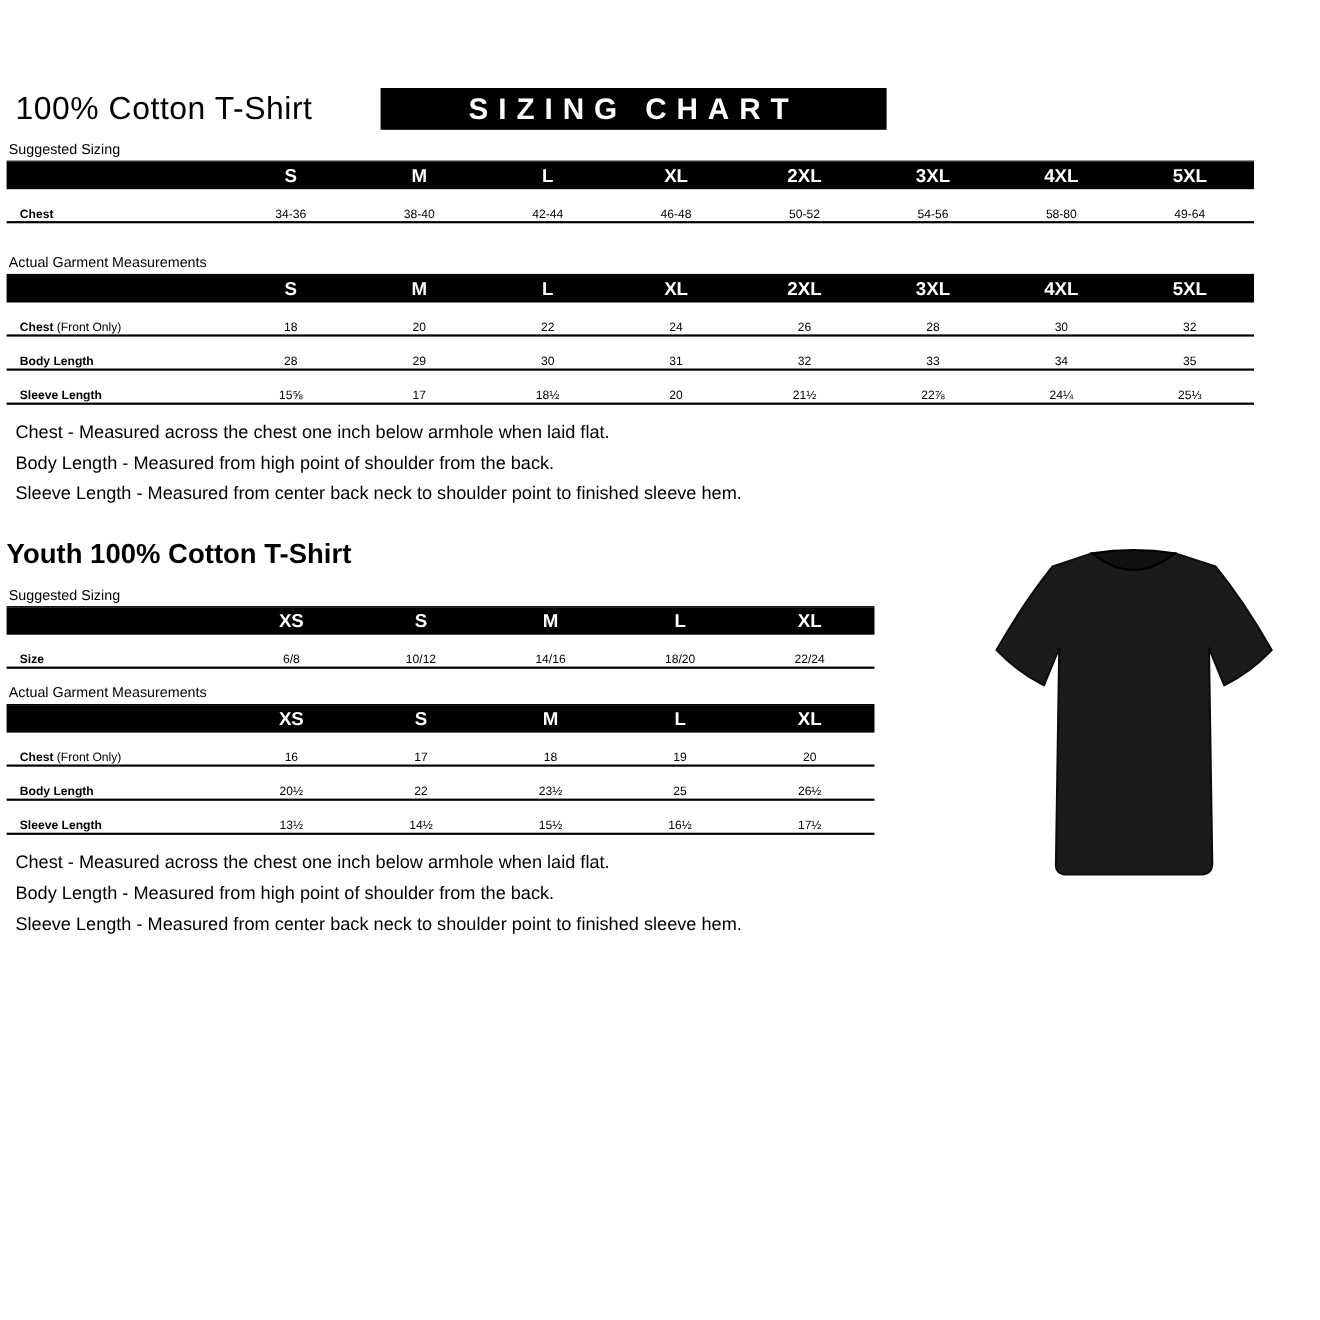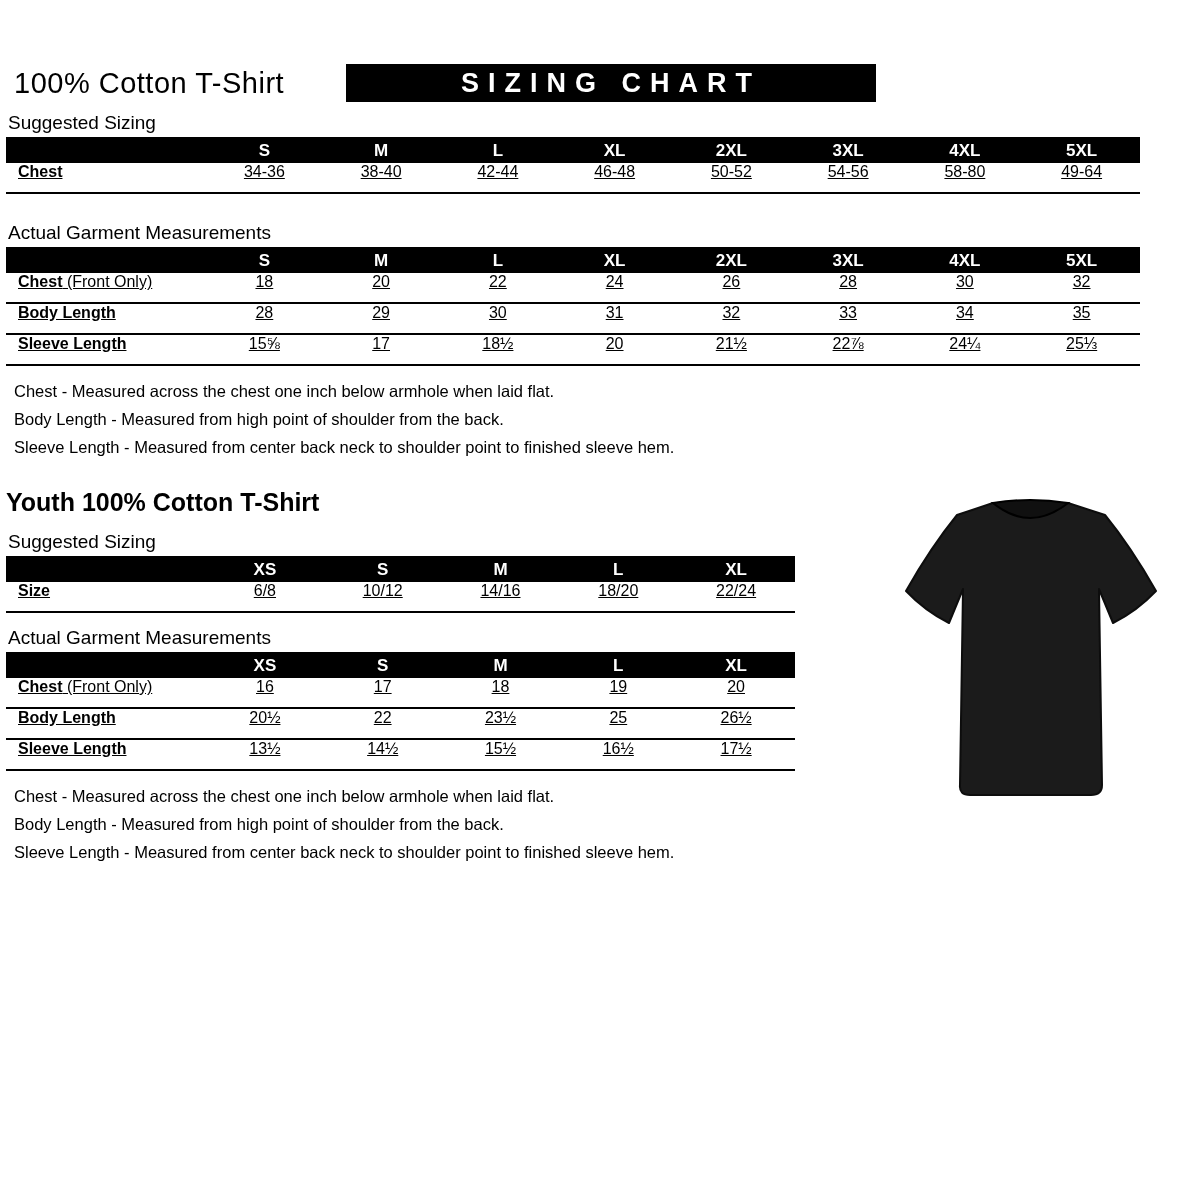--- a/index.html
+++ b/index.html
@@ -1,27 +1,27 @@
 <!DOCTYPE html>
 <html><head>
 <meta charset="utf-8">
 <style>
   html,body{margin:0;padding:0;background:#fff;}
   body{width:1200px;height:1200px;position:relative;font-family:"Liberation Sans",sans-serif;color:#000;overflow:hidden;}
-  .page{padding-top:64px;}
+  .page{padding-top:80px;}
   .title-row{display:flex;align-items:center;margin-left:14px;}
   .main-title{font-size:29px;font-weight:400;margin:0;width:332px;letter-spacing:0.5px;}
-  .banner{background:#000;color:#fff;font-weight:bold;font-size:27px;letter-spacing:9px;text-align:center;width:530px;height:38px;line-height:38px;}
-  .section-label{font-size:19px;margin:10px 11px 3px 8px;}
+  .banner{background:#000;color:#fff;font-weight:bold;font-size:27px;letter-spacing:9px;text-align:center;width:460px;height:38px;line-height:38px;}
+  .section-label{font-size:13px;margin:10px 11px 3px 8px;}
   .section-label.mt{margin-top:28px;}
   .size-table{margin-left:6px;border-top:1px solid #000;}
   .size-table.adult{width:1134px;}
   .size-table.youth{width:789px;}
   .t-head{display:flex;background:#000;color:#fff;font-weight:bold;font-size:17px;height:25px;align-items:center;}
-  .t-row{display:flex;height:29px;align-items:flex-start;border-bottom:2px solid #000;font-size:16px;text-decoration:underline;}
+  .t-row{display:flex;height:29px;align-items:flex-end;border-bottom:2px solid #000;font-size:11px;}
   .size-table .t-row:first-of-type{height:32px;}
   .cell-label{flex:0 0 200px;padding-left:12px;box-sizing:border-box;white-space:nowrap;}
   .lbl-b{font-weight:bold;}
   .lbl-n{font-weight:normal;margin-top:25px;}
   .cell{flex:1;text-align:center;}
   .notes{margin:16px 12px 0 14px;}
   .notes p{margin:0 0 10px 0;font-size:16.5px;line-height:18px;}
   .youth-title{font-size:25px;font-weight:bold;margin:32px 0 0 6px;}
   .youth-block .section-label{margin-top:14px;}
   .tshirt{position:absolute;left:893px;top:477px;width:275px;height:340px;}

